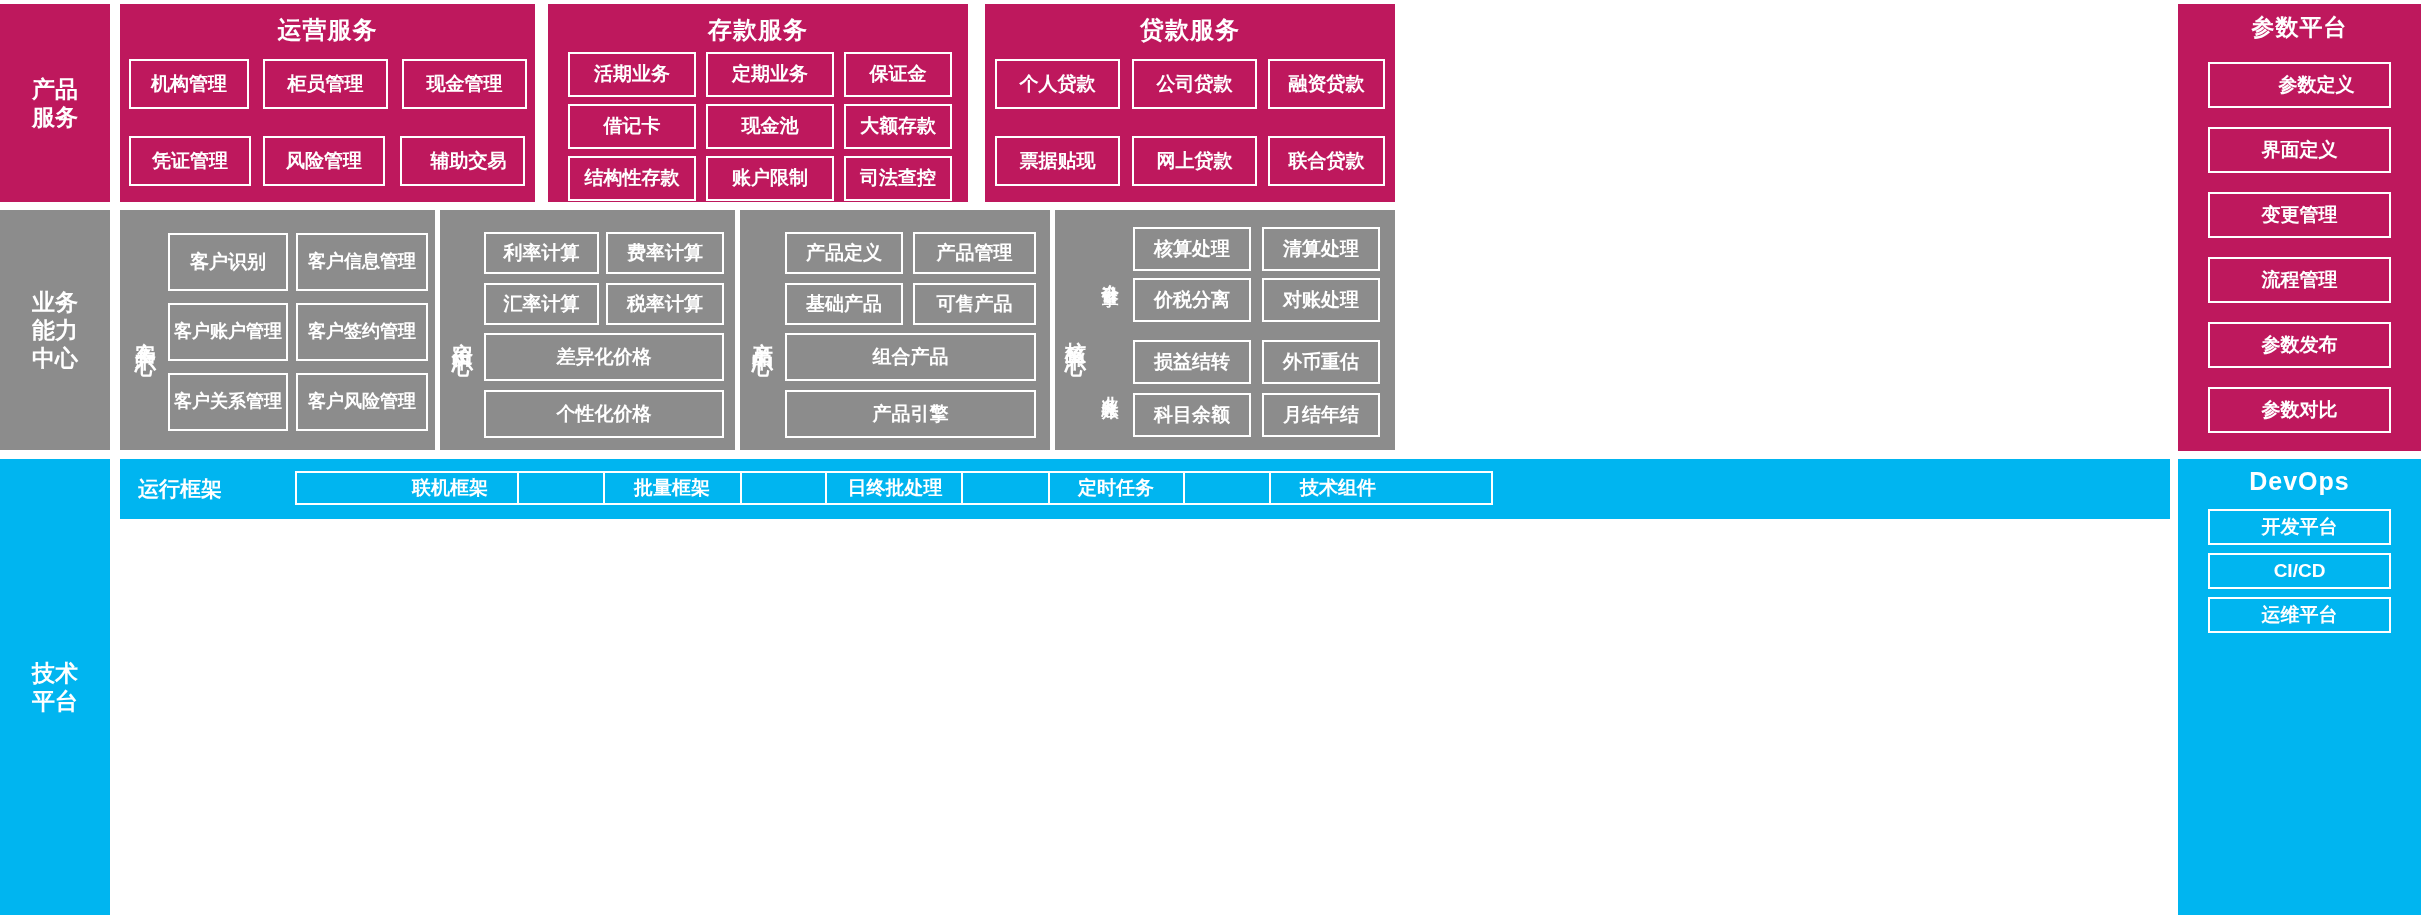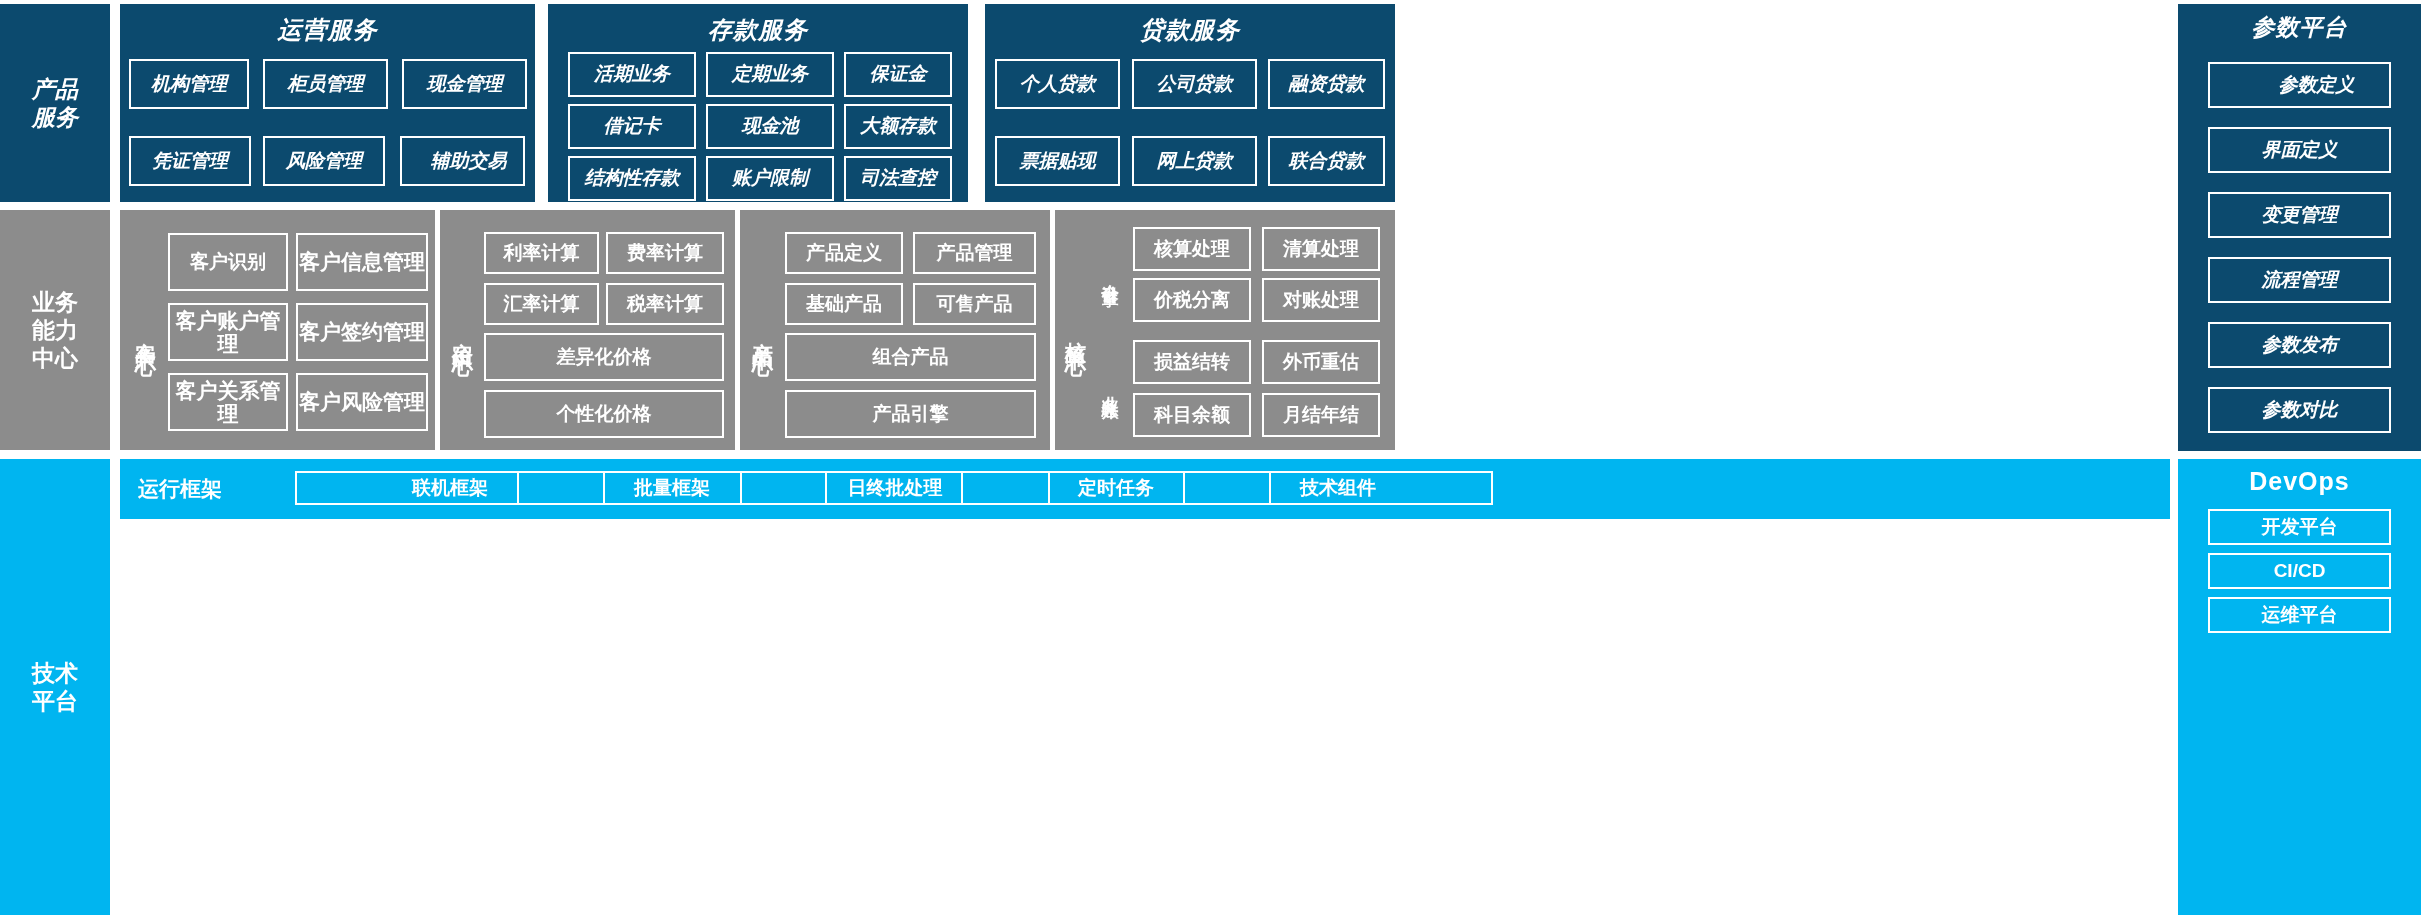--- a/index.html
+++ b/index.html
@@ -11,21 +11,21 @@
     overflow: hidden;
   }
   #canvas {
     position: relative;
     width: 2423px; height: 919px;
     background: #ffffff;
   }
 
   
   .panel { position: absolute; }
-  .teal  { background: #0c4a6e; font-style: italic; }
+  .teal  { background: #be185d; }
   .gray  { background: #8C8C8C; }
   .blue  { background: #00B5F0; }
 
   .row-label {
     display: flex; align-items: center; justify-content: center;
     color: #ffffff; font-weight: bold; text-align: center;
     line-height: 1.22;
   }
 
   .grp-title {
@@ -35,21 +35,21 @@
   }
 
   
   .tile {
     position: absolute;
     border: 2px solid #ffffff;
     display: flex; align-items: center; justify-content: center;
     color: #ffffff; font-weight: bold; font-size: 19px;
     text-align: center; line-height: 1.1;
   }
-  .tile.sm { font-size: 21px; }
+  .tile.sm { font-size: 18px; }
 
   
   .vlabel {
     position: absolute;
     display: flex; align-items: center; justify-content: center;
     color: #ffffff; font-weight: bold; font-size: 21px;
     writing-mode: vertical-rl; text-orientation: upright;
     letter-spacing: 4px; line-height: 1;
   }
 

